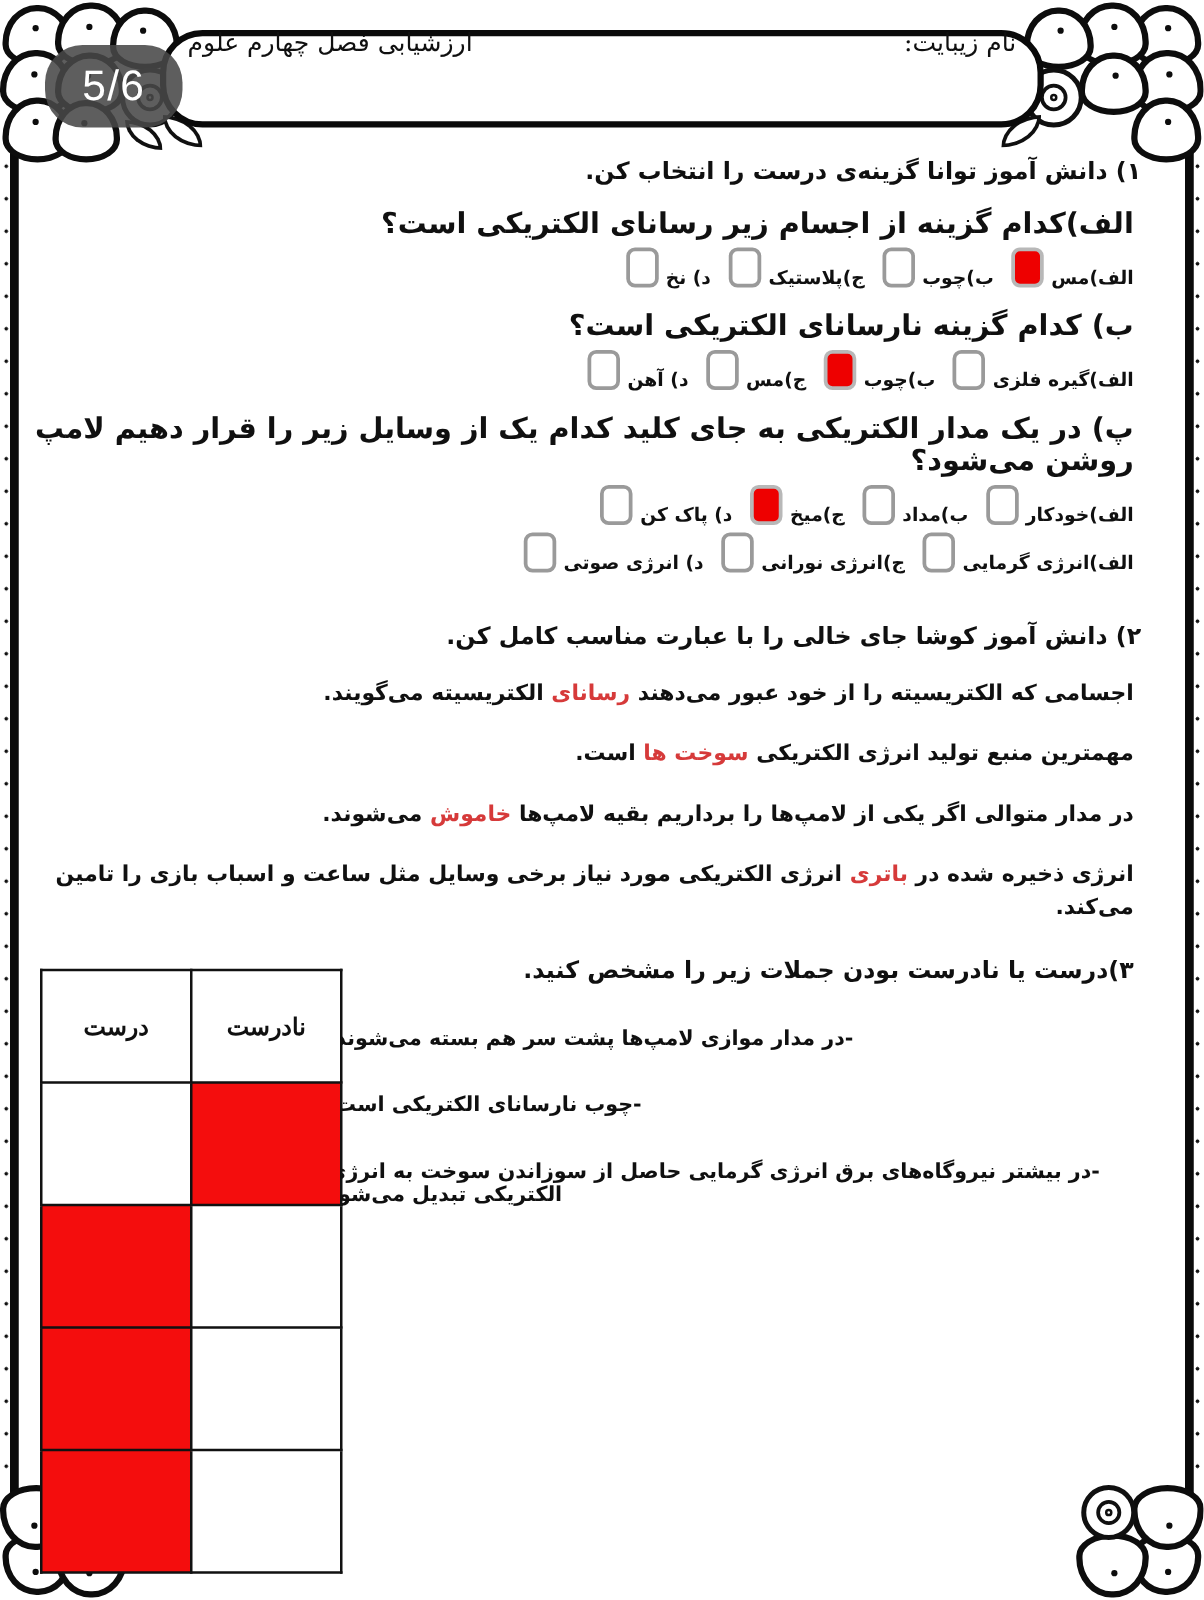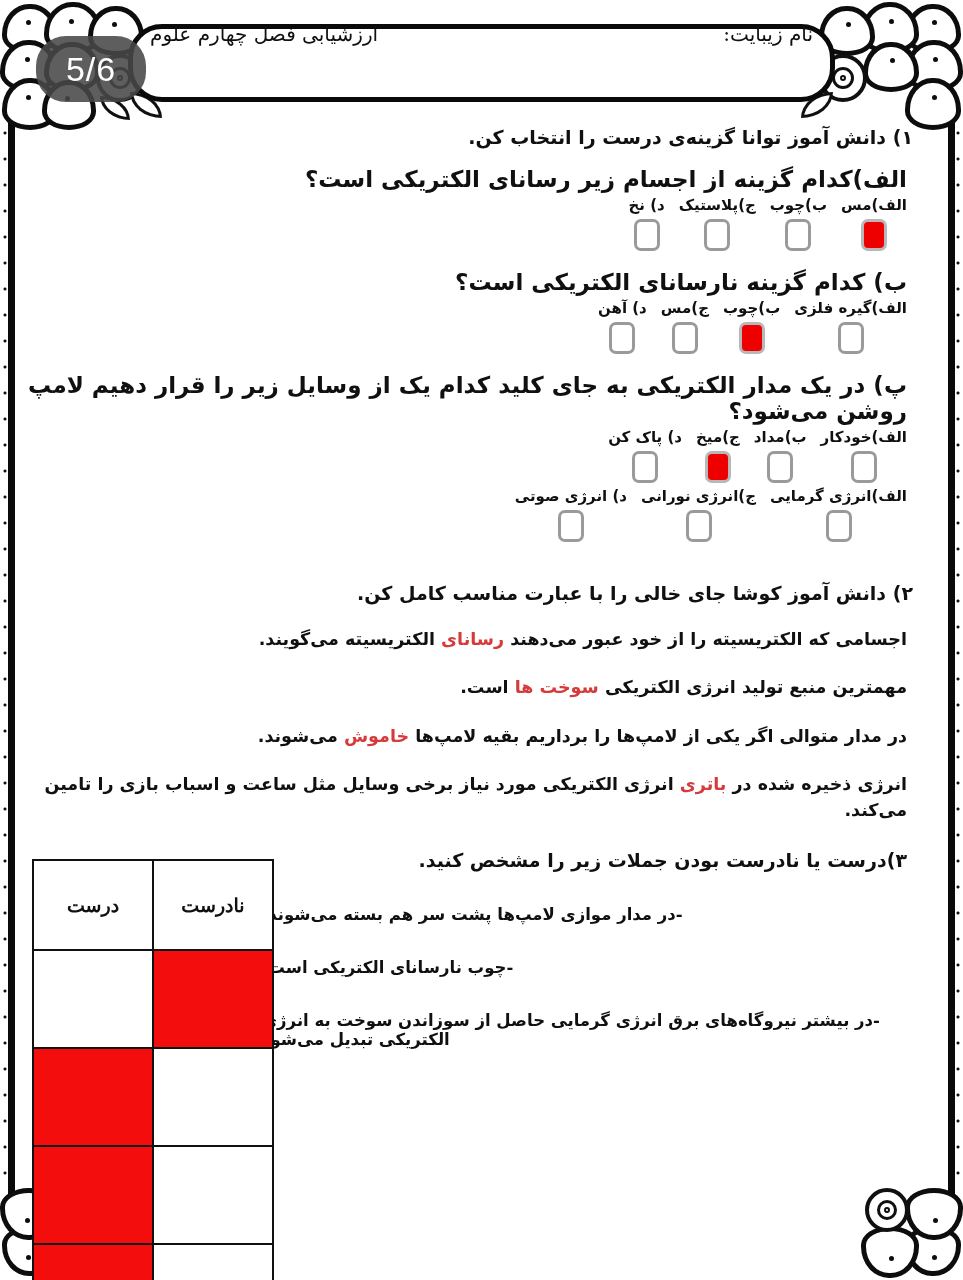--- a/index.html
+++ b/index.html
@@ -173,22 +173,22 @@
   .options-row {
     display: flex;
     flex-direction: row;
     justify-content: flex-start;
     align-items: center;
     margin: 6px 34px 0 40px;
     gap: 14px;
   }
   .option {
     display: flex;
-    flex-direction: column;
-    align-items: center;
+    flex-direction: row;
+    align-items: flex-end;
     gap: 6px;
     font-size: 15px;
     font-weight: bold;
     white-space: nowrap;
   }
   .option .opt-label { line-height: 1; }
   .opt-box {
     width: 26px;
     height: 32px;
     border: 3px solid #9a9a9a;

